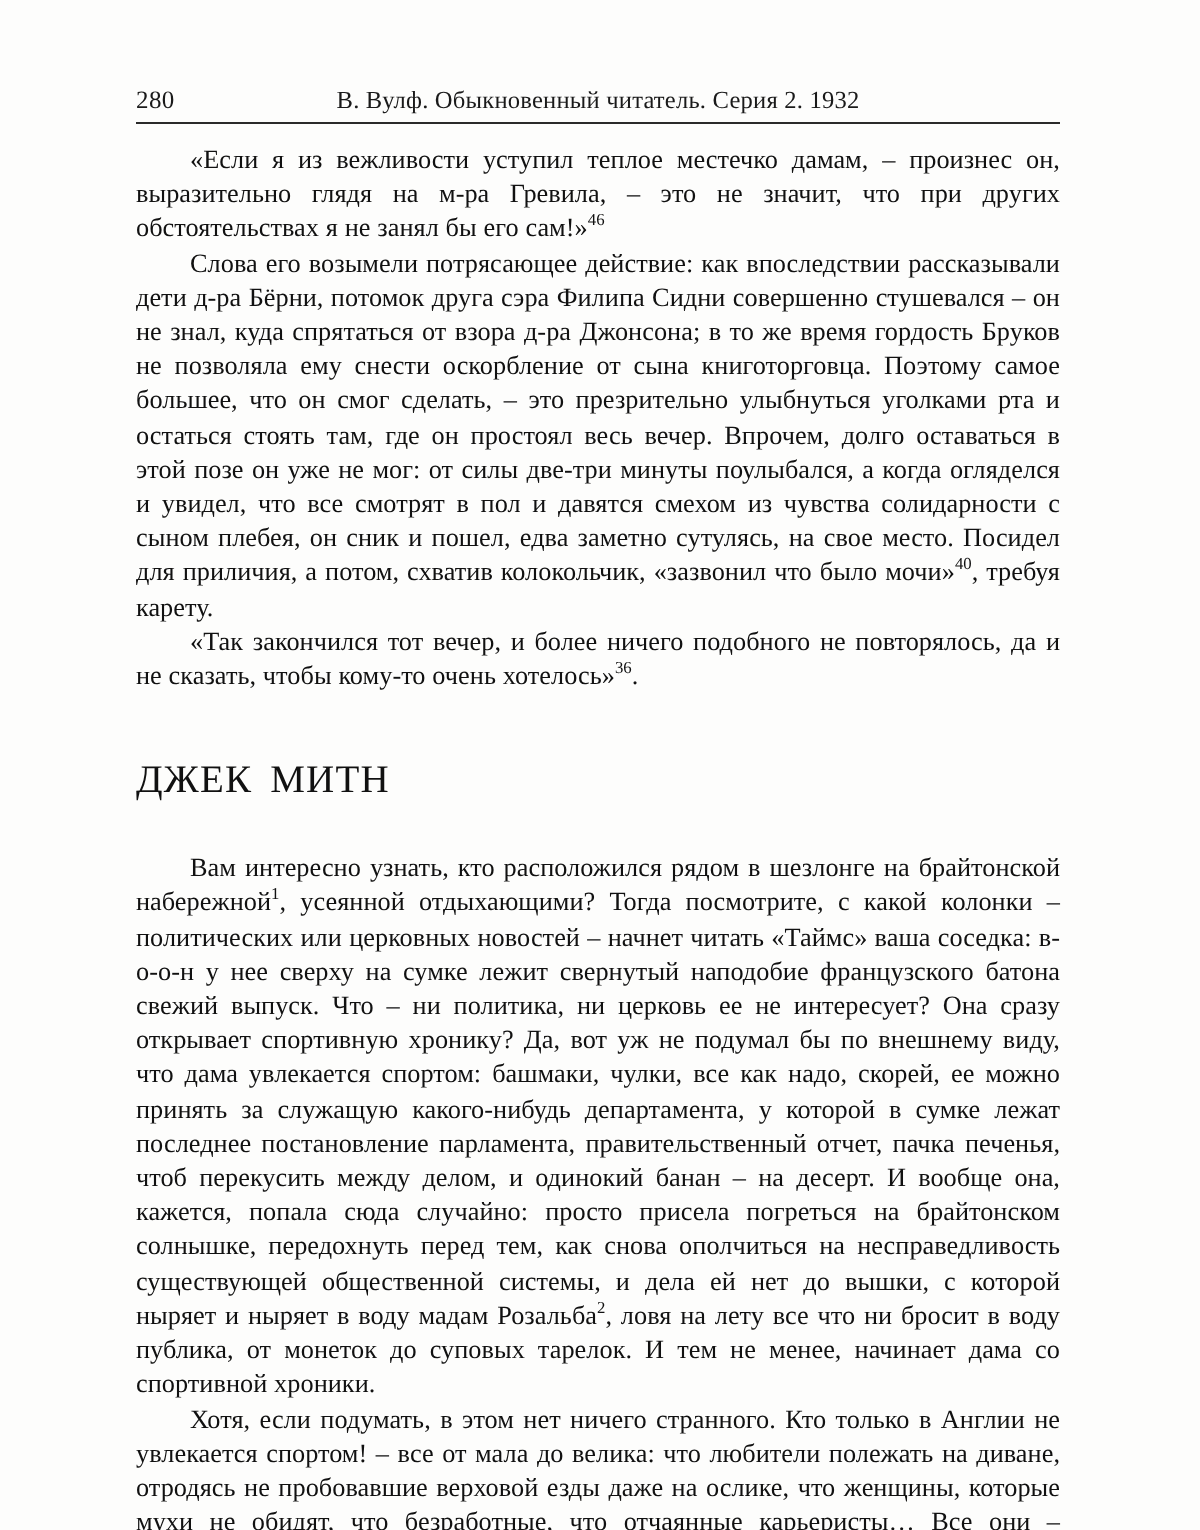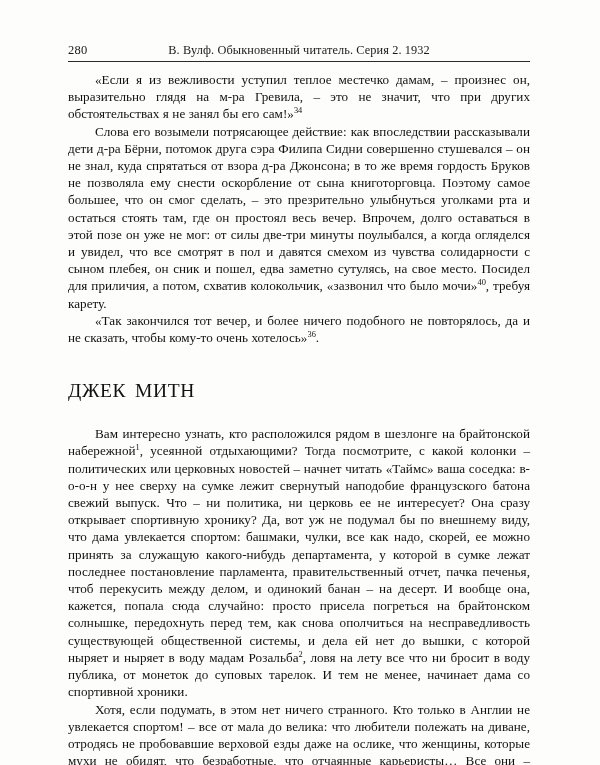--- a/index.html
+++ b/index.html
@@ -109,21 +109,21 @@
 <div class="page">
 
   <div class="running-head">
     <span class="folio">280</span>
     <span class="head-title">В. Вулф. Обыкновенный читатель. Серия 2. 1932</span>
   </div>
   <div class="head-rule"></div>
 
   <div class="textblock">
 
-    <p class="para"><span>«Если я из вежливости уступил теплое местечко дамам, – произнес он, выразительно глядя на м-ра Гревила, – это не значит, что при других обстоятельствах я не занял бы его сам!»</span><sup class="fn">34</sup></p>
+    <p class="para"><span>«Если я из вежливости уступил теплое местечко дамам, – произнес он, выразительно глядя на м-ра Гревила, – это не значит, что при других обстоятельствах я не занял бы его сам!»</span><sup class="fn">46</sup></p>
 
     <p class="para"><span>Слова его возымели потрясающее действие: как впоследствии рассказывали дети д-ра Бёрни, потомок друга сэра Филипа Сидни совершенно стушевался – он не знал, куда спрятаться от взора д-ра Джонсона; в то же время гордость Бруков не позволяла ему снести оскорбление от сына книготорговца. Поэтому самое большее, что он смог сделать, – это презрительно улыбнуться уголками рта и остаться стоять там, где он простоял весь вечер. Впрочем, долго оставаться в этой позе он уже не мог: от силы две-три минуты поулыбался, а когда огляделся и увидел, что все смотрят в пол и давятся смехом из чувства солидарности с сыном плебея, он сник и пошел, едва заметно сутулясь, на свое место. Посидел для приличия, а потом, схватив колокольчик, «зазвонил что было мочи»</span><sup class="fn">40</sup><span>, требуя карету.</span></p>
 
     <p class="para"><span>«Так закончился тот вечер, и более ничего подобного не повторялось, да и не сказать, чтобы кому-то очень хотелось»</span><sup class="fn">36</sup><span>.</span></p>
 
     <h1 class="chapter-title"><span>ДЖЕК</span><span class="gap"></span><span>МИТН</span></h1>
 
     <p class="para"><span>Вам интересно узнать, кто расположился рядом в шезлонге на брайтонской набережной</span><sup class="fn">1</sup><span>, усеянной отдыхающими? Тогда посмотрите, с какой колонки – политических или церковных новостей – начнет читать «Таймс» ваша соседка: в-о-о-н у нее сверху на сумке лежит свернутый наподобие французского батона свежий выпуск. Что – ни политика, ни церковь ее не интересует? Она сразу открывает спортивную хронику? Да, вот уж не подумал бы по внешнему виду, что дама увлекается спортом: башмаки, чулки, все как надо, скорей, ее можно принять за служащую какого-нибудь департамента, у которой в сумке лежат последнее постановление парламента, правительственный отчет, пачка печенья, чтоб перекусить между делом, и одинокий банан – на десерт. И вообще она, кажется, попала сюда случайно: просто присела погреться на брайтонском солнышке, передохнуть перед тем, как снова ополчиться на несправедливость существующей общественной системы, и дела ей нет до вышки, с которой ныряет и ныряет в воду мадам Розальба</span><sup class="fn">2</sup><span>, ловя на лету все что ни бросит в воду публика, от монеток до суповых тарелок. И тем не менее, начинает дама со спортивной хроники.</span></p>
 
     <p class="para"><span>Хотя, если подумать, в этом нет ничего странного. Кто только в Англии не увлекается спортом! – все от мала до велика: что любители полежать на диване, отродясь не пробовавшие верховой езды даже на ослике, что женщины, которые мухи не обидят, что безработные, что отчаянные карьеристы… Все они – большие охотники до скачек: их хлебом не корми, дай только почитать про Беркли, Кэтисток, Куорн и Белвуар</span></p>

